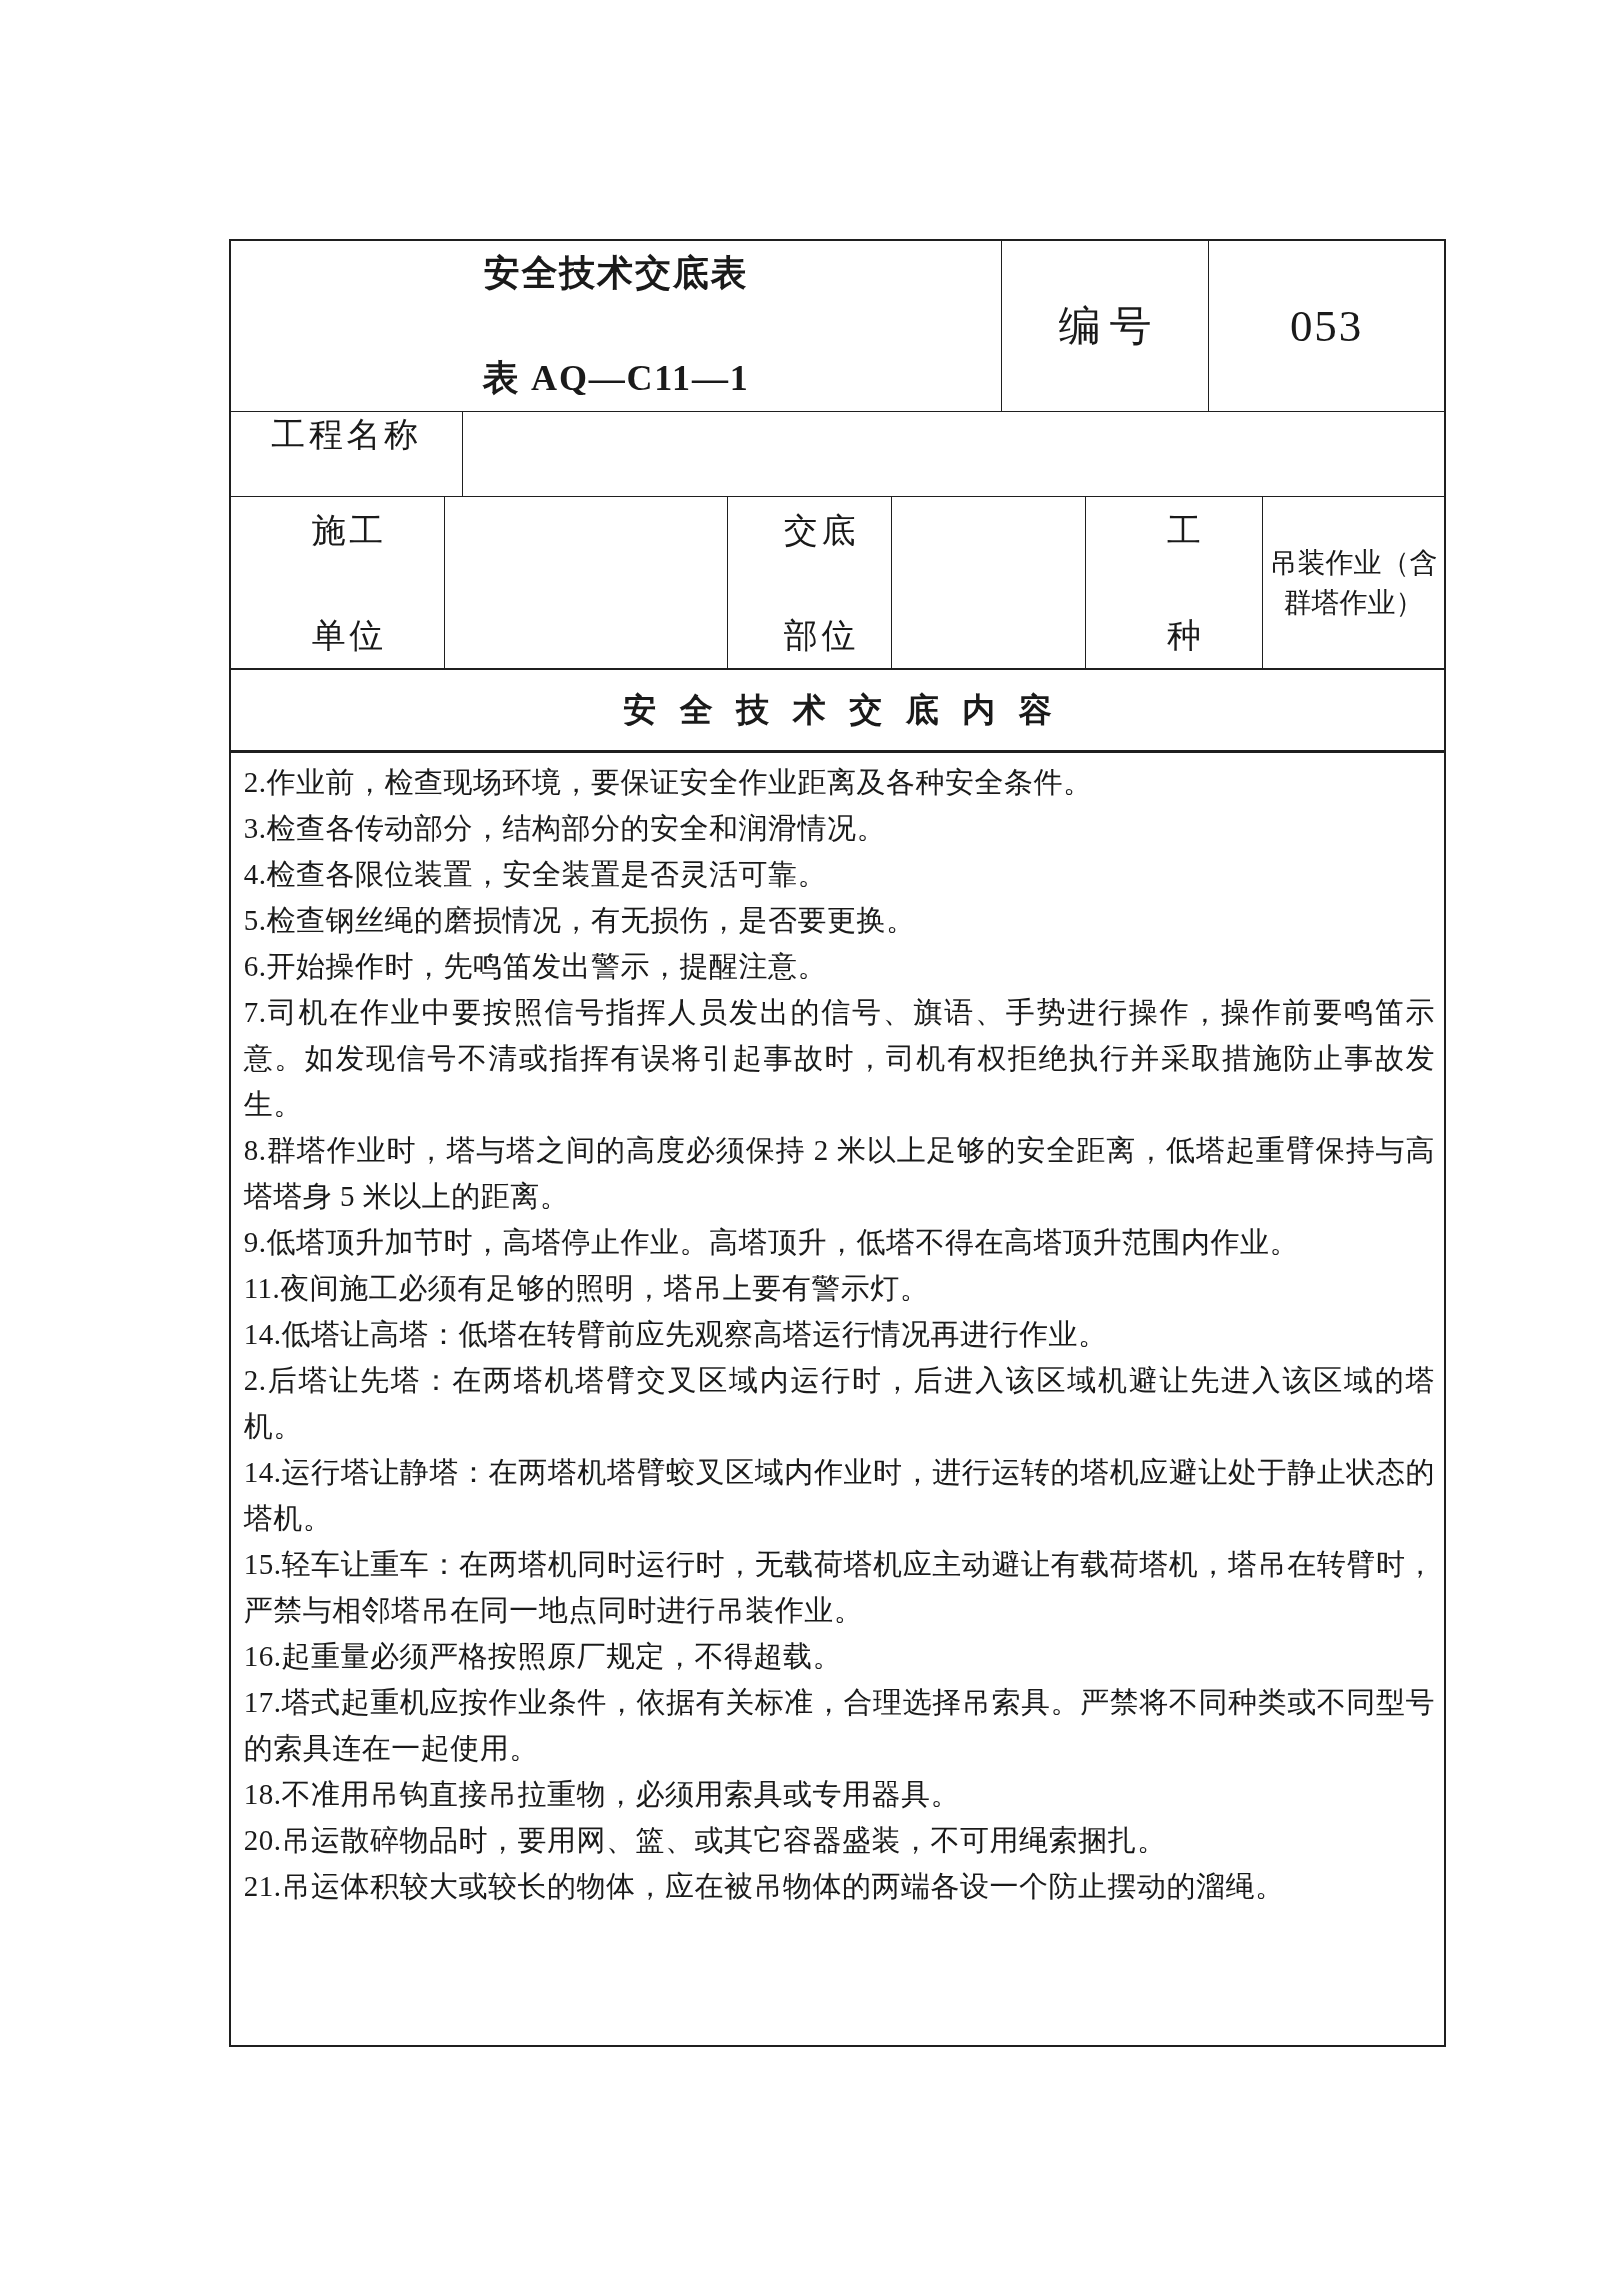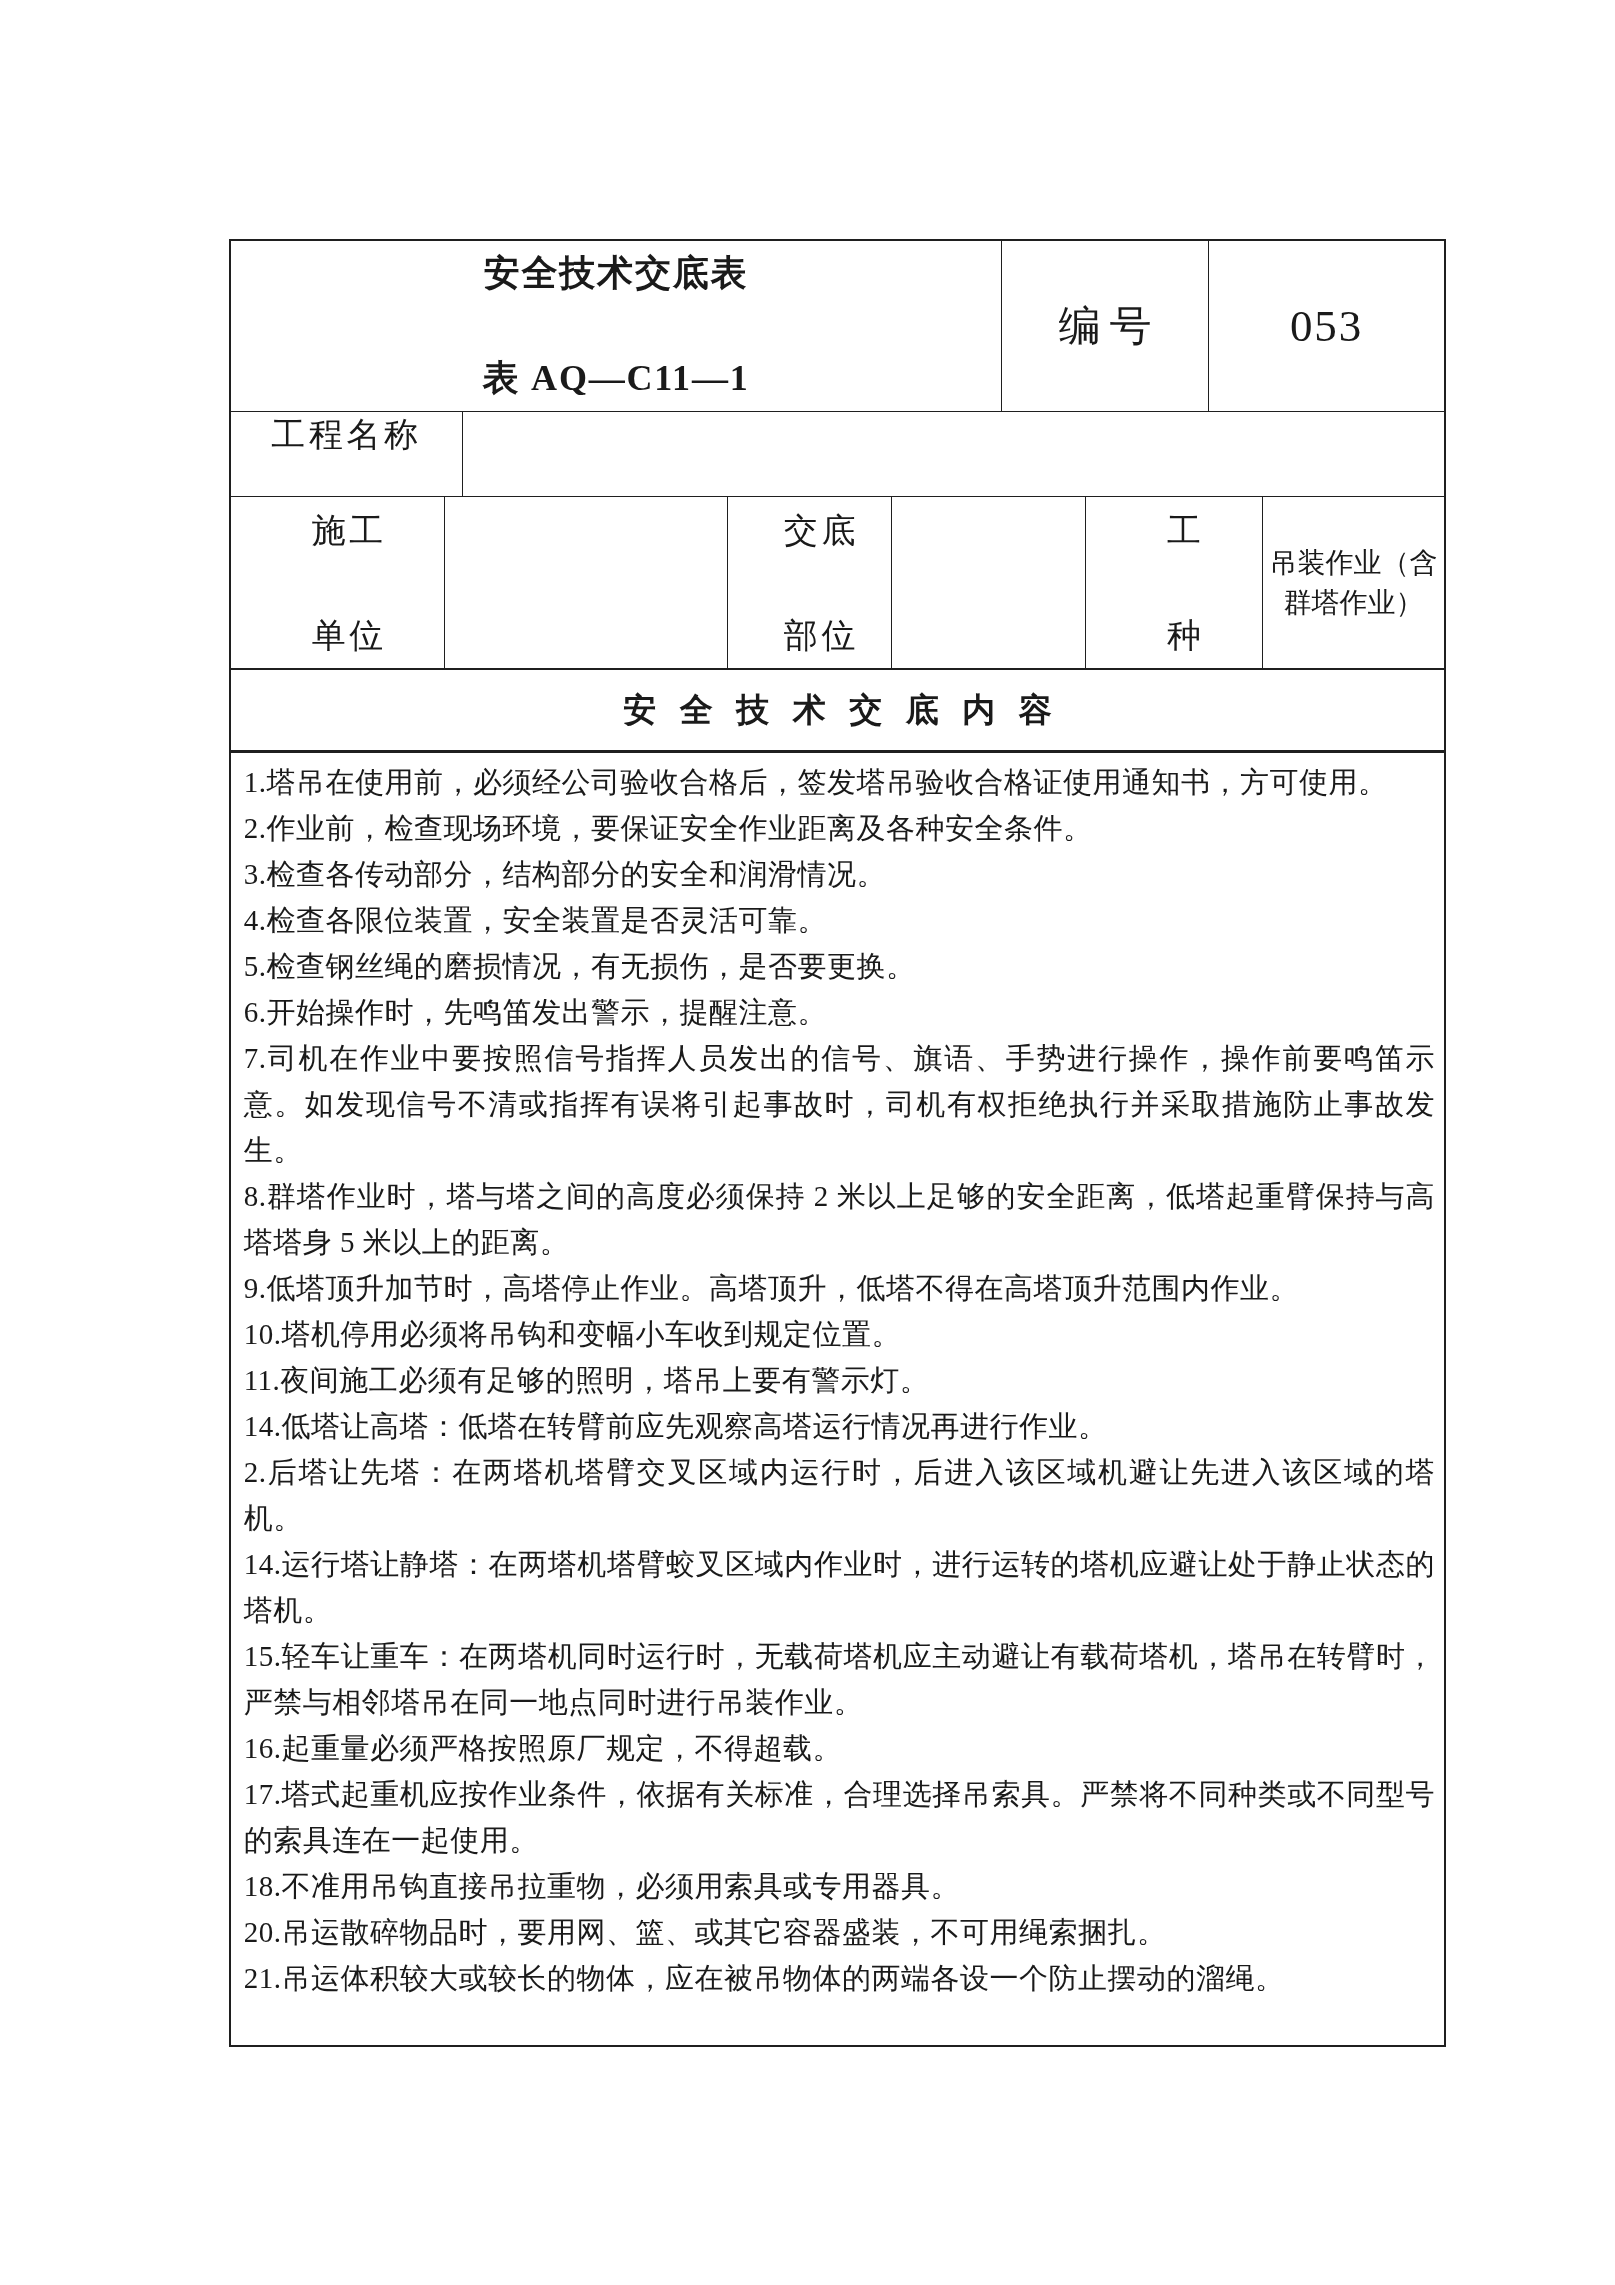--- a/index.html
+++ b/index.html
@@ -98,30 +98,28 @@
     </div>
 
     <div class="row r4">
       <div class="cell c-chead">
         <span class="chead-text">安全技术交底内容</span>
       </div>
     </div>
 
     <div class="row r5">
       <div class="cell c-content">
-          <p class="citem">1.塔吊在使用前，必须经公司验收合格后，签发塔吊验收合格证使用通知书，方可使用。</p>
           <p class="citem">2.作业前，检查现场环境，要保证安全作业距离及各种安全条件。</p>
           <p class="citem">3.检查各传动部分，结构部分的安全和润滑情况。</p>
           <p class="citem">4.检查各限位装置，安全装置是否灵活可靠。</p>
           <p class="citem">5.检查钢丝绳的磨损情况，有无损伤，是否要更换。</p>
           <p class="citem">6.开始操作时，先鸣笛发出警示，提醒注意。</p>
           <p class="citem">7.司机在作业中要按照信号指挥人员发出的信号、旗语、手势进行操作，操作前要鸣笛示意。如发现信号不清或指挥有误将引起事故时，司机有权拒绝执行并采取措施防止事故发生。</p>
           <p class="citem">8.群塔作业时，塔与塔之间的高度必须保持 2 米以上足够的安全距离，低塔起重臂保持与高塔塔身 5 米以上的距离。</p>
           <p class="citem">9.低塔顶升加节时，高塔停止作业。高塔顶升，低塔不得在高塔顶升范围内作业。</p>
-          <p class="citem">10.塔机停用必须将吊钩和变幅小车收到规定位置。</p>
           <p class="citem">11.夜间施工必须有足够的照明，塔吊上要有警示灯。</p>
           <p class="citem">14.低塔让高塔：低塔在转臂前应先观察高塔运行情况再进行作业。</p>
           <p class="citem">2.后塔让先塔：在两塔机塔臂交叉区域内运行时，后进入该区域机避让先进入该区域的塔机。</p>
           <p class="citem">14.运行塔让静塔：在两塔机塔臂蛟叉区域内作业时，进行运转的塔机应避让处于静止状态的塔机。</p>
           <p class="citem">15.轻车让重车：在两塔机同时运行时，无载荷塔机应主动避让有载荷塔机，塔吊在转臂时，严禁与相邻塔吊在同一地点同时进行吊装作业。</p>
           <p class="citem">16.起重量必须严格按照原厂规定，不得超载。</p>
           <p class="citem">17.塔式起重机应按作业条件，依据有关标准，合理选择吊索具。严禁将不同种类或不同型号的索具连在一起使用。</p>
           <p class="citem">18.不准用吊钩直接吊拉重物，必须用索具或专用器具。</p>
           <p class="citem">20.吊运散碎物品时，要用网、篮、或其它容器盛装，不可用绳索捆扎。</p>
           <p class="citem">21.吊运体积较大或较长的物体，应在被吊物体的两端各设一个防止摆动的溜绳。</p>

